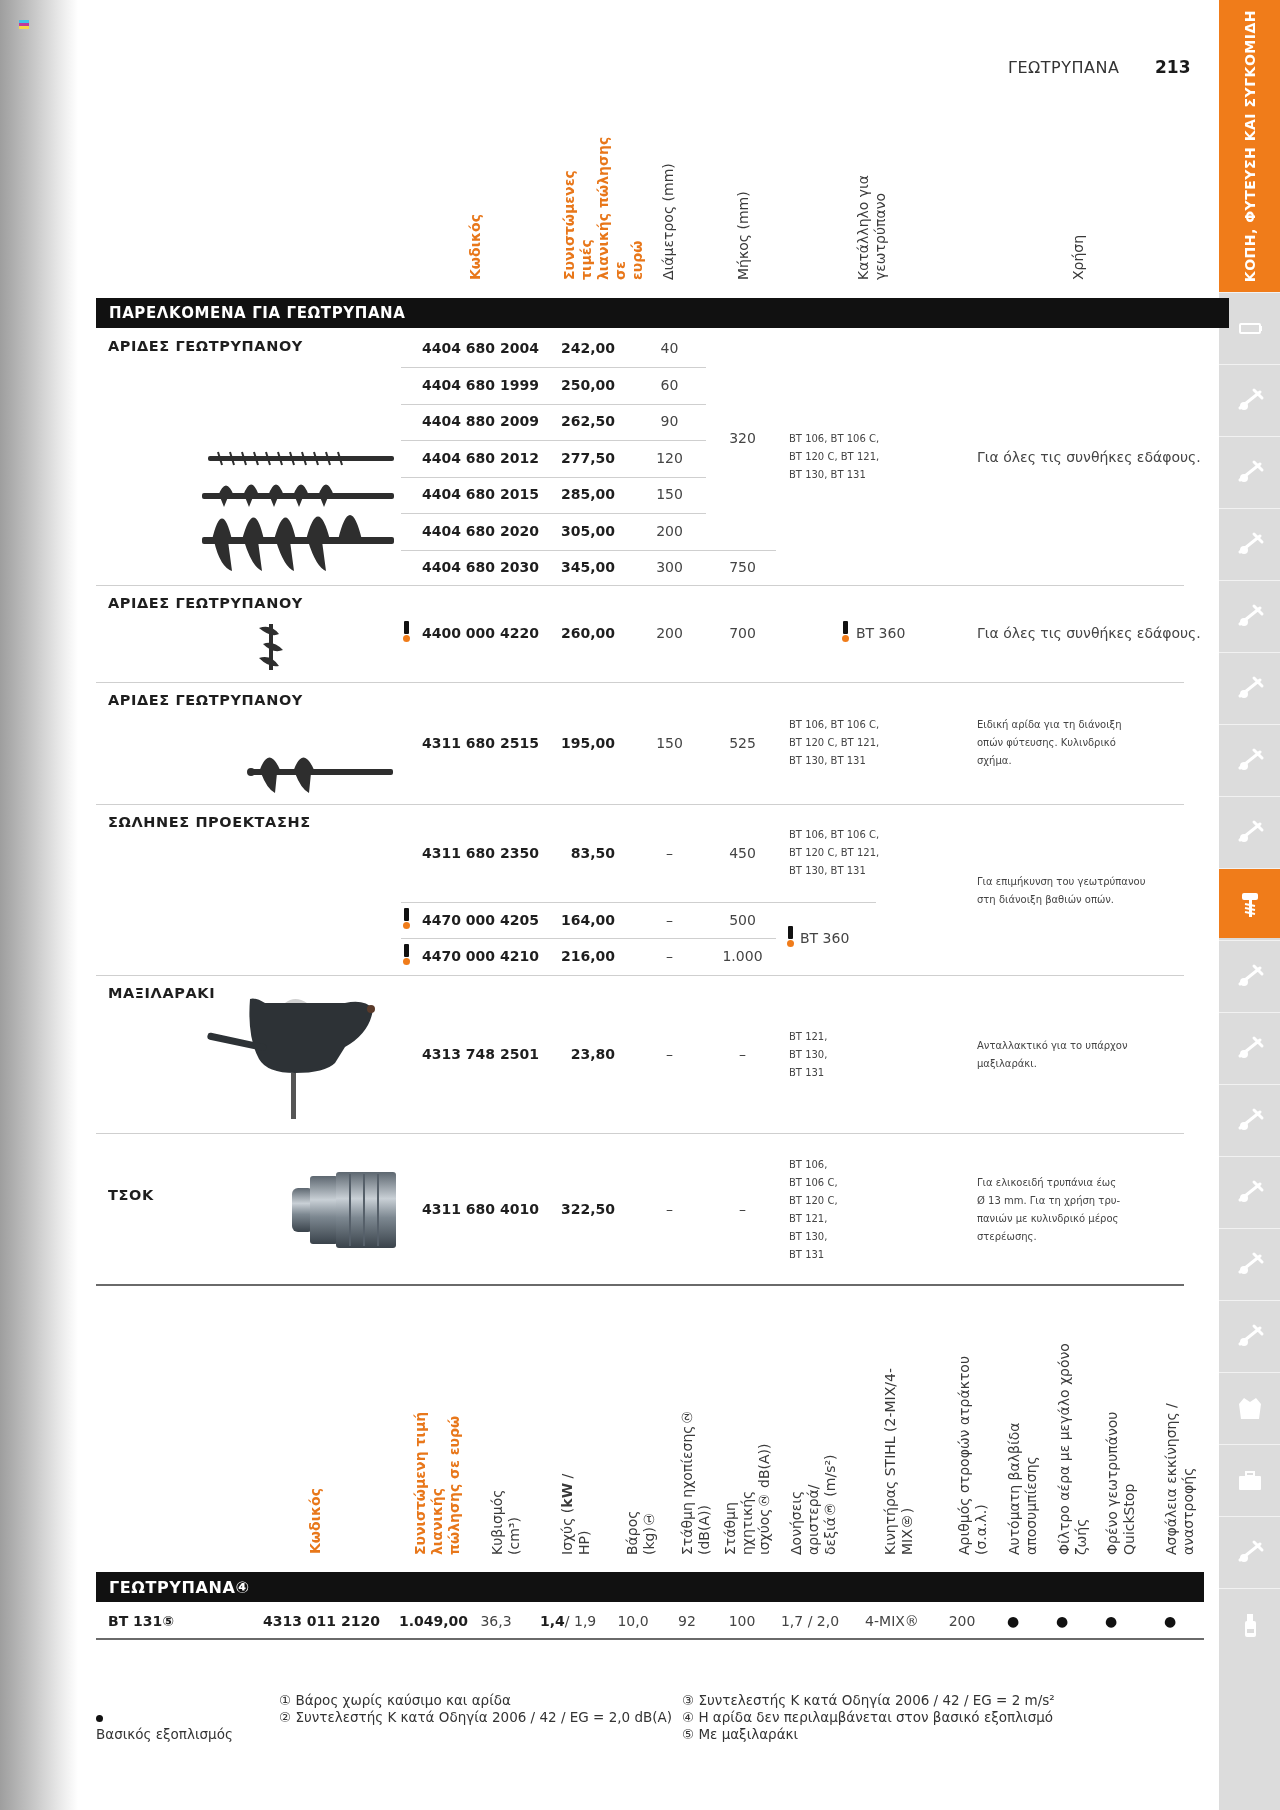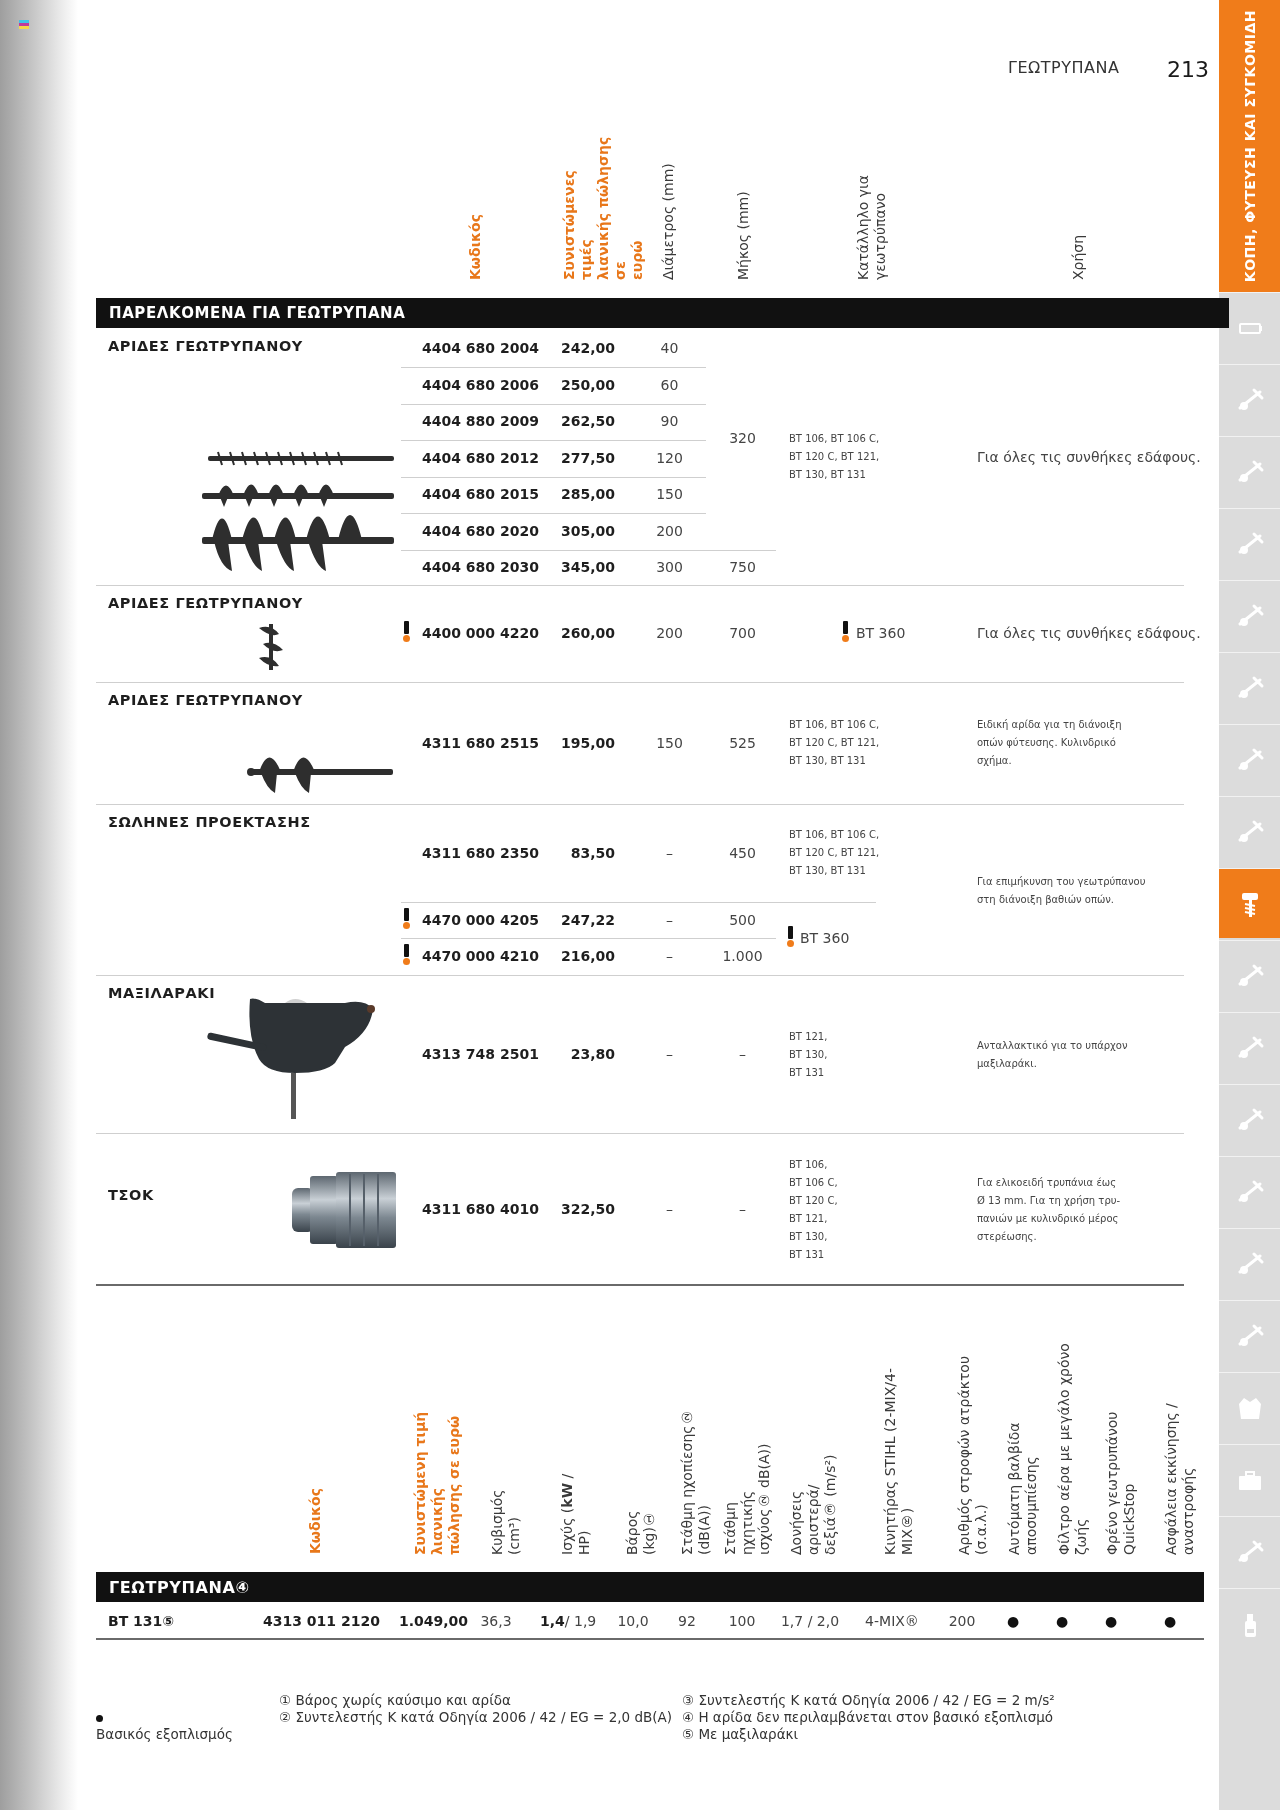--- a/index.html
+++ b/index.html
@@ -5,21 +5,21 @@
   * { box-sizing: border-box; margin: 0; padding: 0; }
   html, body { width: 1280px; height: 1810px; background: #ffffff; overflow: hidden; }
   body { position: relative; font-family: "DejaVu Sans", "Liberation Sans", sans-serif; color: #2b2b2b; }
 
   .gutter { position: absolute; left: 0; top: 0; width: 78px; height: 1810px;
     background: linear-gradient(to right, #9e9e9e 0%, #c4c4c4 40%, #ececec 80%, #ffffff 100%); }
   .regmark { position: absolute; left: 19px; top: 20px; width: 10px; height: 9px; }
   .regmark span { display: block; height: 3px; }
 
   .running-head { position: absolute; top: 58px; left: 1008px; font-size: 16px; letter-spacing: 0.5px; color: #333; }
-  .page-num { position: absolute; top: 57px; left: 1155px; font-size: 22px; font-weight: normal; color: #1a1a1a; margin-left: 12px; }
+  .page-num { position: absolute; top: 57px; left: 1155px; font-size: 17px; font-weight: bold; color: #1a1a1a; }
 
   
   .sidebar { position: absolute; left: 1219px; top: 0; width: 61px; height: 1810px; background: #dcdcdc; }
   .side-active-top { position: absolute; left: 0; top: 0; width: 61px; height: 292px; background: #f07c1a;
     display: flex; align-items: center; justify-content: center; }
   .side-active-top .vtext { writing-mode: vertical-rl; transform: rotate(180deg); color: #fff; font-weight: bold;
     font-size: 14px; line-height: 16px; text-align: center; letter-spacing: 0.5px; }
   .side-tab { position: absolute; left: 0; width: 61px; height: 70px; border-top: 1px solid #f2f2f2;
     display: flex; align-items: center; justify-content: center; }
   .side-tab.active { background: #f07c1a; }
@@ -222,21 +222,21 @@
     <rect x="4" y="92" width="192" height="7" rx="2"></rect>
     <path d="M14 95 Q24 52 34 95 Z M44 95 Q56 50 66 95 Z M76 95 Q88 50 98 95 Z M108 95 Q120 48 132 95 Z M140 95 Q152 45 164 95 Z"></path>
     <path d="M16 96 Q22 122 34 126 L30 96 Z M46 96 Q54 122 64 126 L60 96 Z M78 96 Q86 122 96 126 L92 96 Z M110 96 Q118 122 128 126 L124 96 Z"></path>
   </g>
 </svg>
 <div id="group0-rows">
     <div class="cell code" style="left:422px; top:340px;">4404 680 2004</div>
        <div class="cell price" style="left:545px; top:340px;">242,00</div>
        <div class="cell center" style="left:652px; top:340px; width:35px;">40</div>
        <div class="hline" style="left:401px; top:367px; width:305px;"></div>
-    <div class="cell code" style="left:422px; top:377px;">4404 680 2006</div>
+    <div class="cell code" style="left:422px; top:377px;">4404 680 1999</div>
        <div class="cell price" style="left:545px; top:377px;">250,00</div>
        <div class="cell center" style="left:652px; top:377px; width:35px;">60</div>
        <div class="hline" style="left:401px; top:404px; width:305px;"></div>
     <div class="cell code" style="left:422px; top:413px;">4404 880 2009</div>
        <div class="cell price" style="left:545px; top:413px;">262,50</div>
        <div class="cell center" style="left:652px; top:413px; width:35px;">90</div>
        <div class="hline" style="left:401px; top:440px; width:305px;"></div>
     <div class="cell code" style="left:422px; top:450px;">4404 680 2012</div>
        <div class="cell price" style="left:545px; top:450px;">277,50</div>
        <div class="cell center" style="left:652px; top:450px; width:35px;">120</div>
@@ -309,21 +309,21 @@
 <div class="cell multi" style="left:789px; top:826px;">BT 106, BT 106 C,
 BT 120 C, BT 121,
 BT 130, BT 131</div>
 <div class="hline" style="left:401px; top:902px; width:475px;"></div>
 
 <div class="warn" style="left:403px; top:908px;">
     <span class="bar"></span>
     <span class="dot"></span>
   </div>
 <div class="cell code" style="left:422px; top:912px;">4470 000 4205</div>
-<div class="cell price" style="left:545px; top:912px;">247,22</div>
+<div class="cell price" style="left:545px; top:912px;">164,00</div>
 <div class="cell center" style="left:652px; top:912px; width:35px;">–</div>
 <div class="cell center" style="left:725px; top:912px; width:35px;">500</div>
 <div class="hline" style="left:401px; top:938px; width:375px;"></div>
 
 <div class="warn" style="left:403px; top:944px;">
     <span class="bar"></span>
     <span class="dot"></span>
   </div>
 <div class="cell code" style="left:422px; top:948px;">4470 000 4210</div>
 <div class="cell price" style="left:545px; top:948px;">216,00</div>

